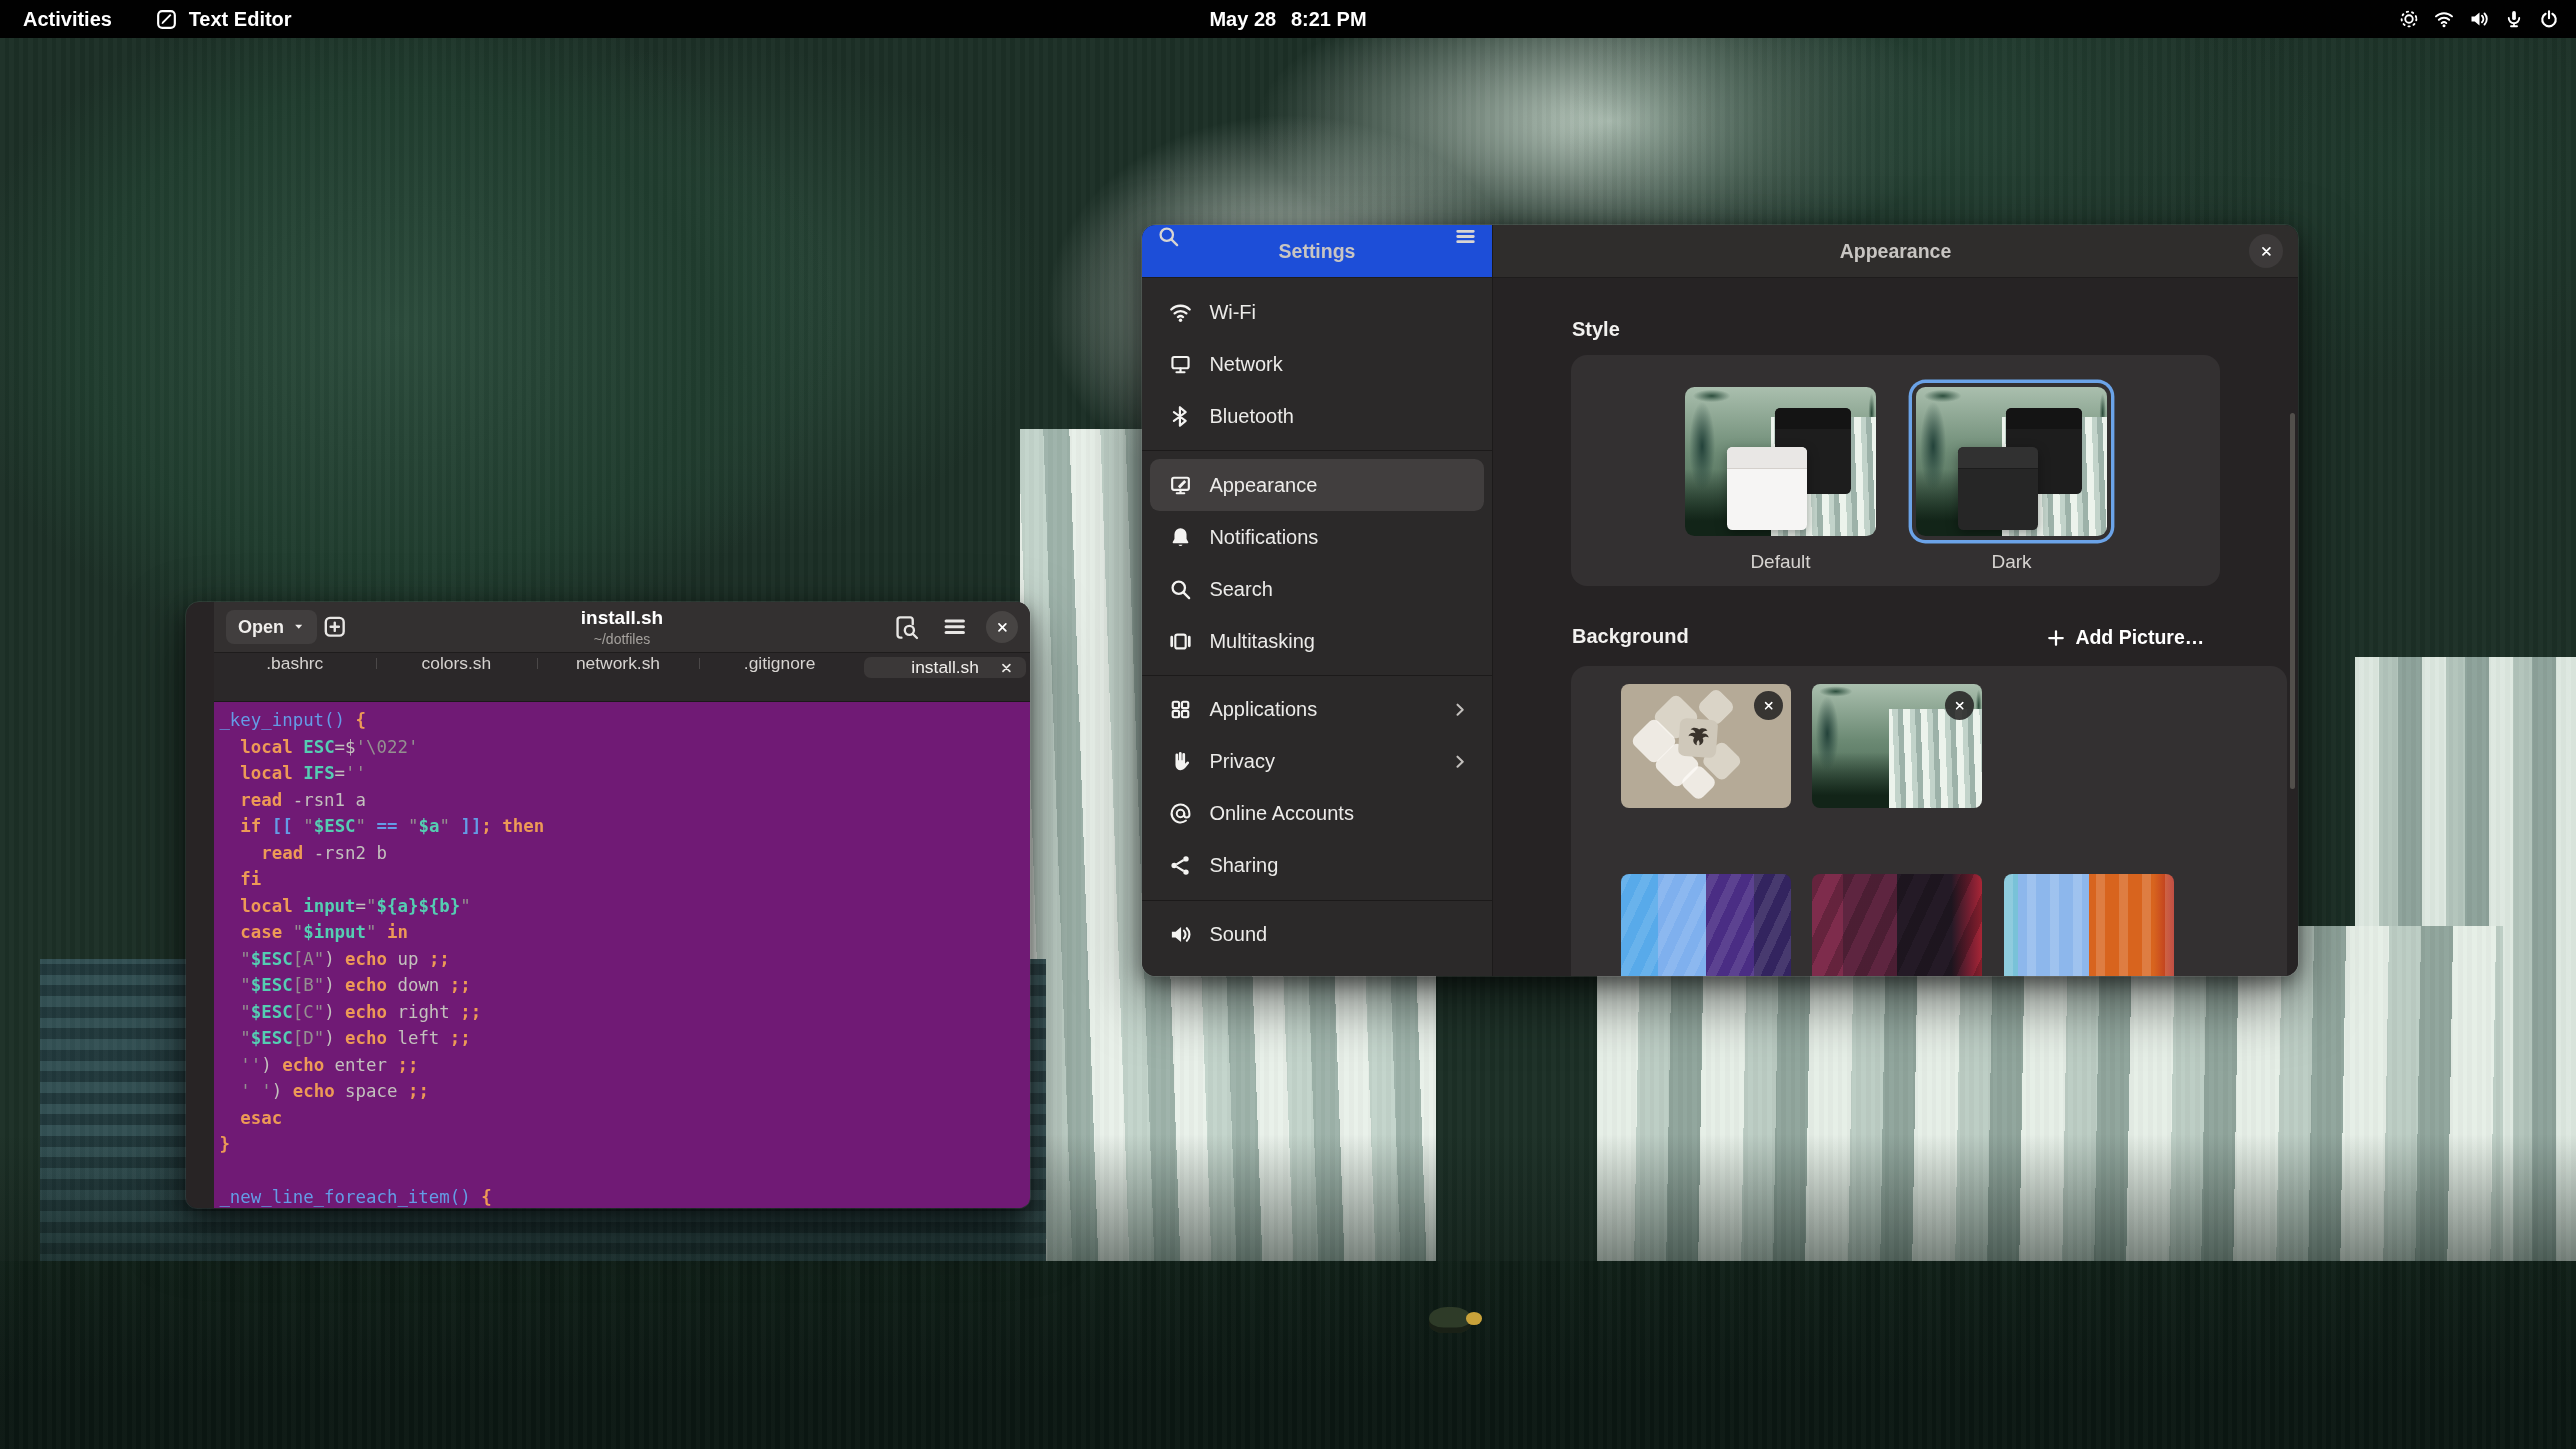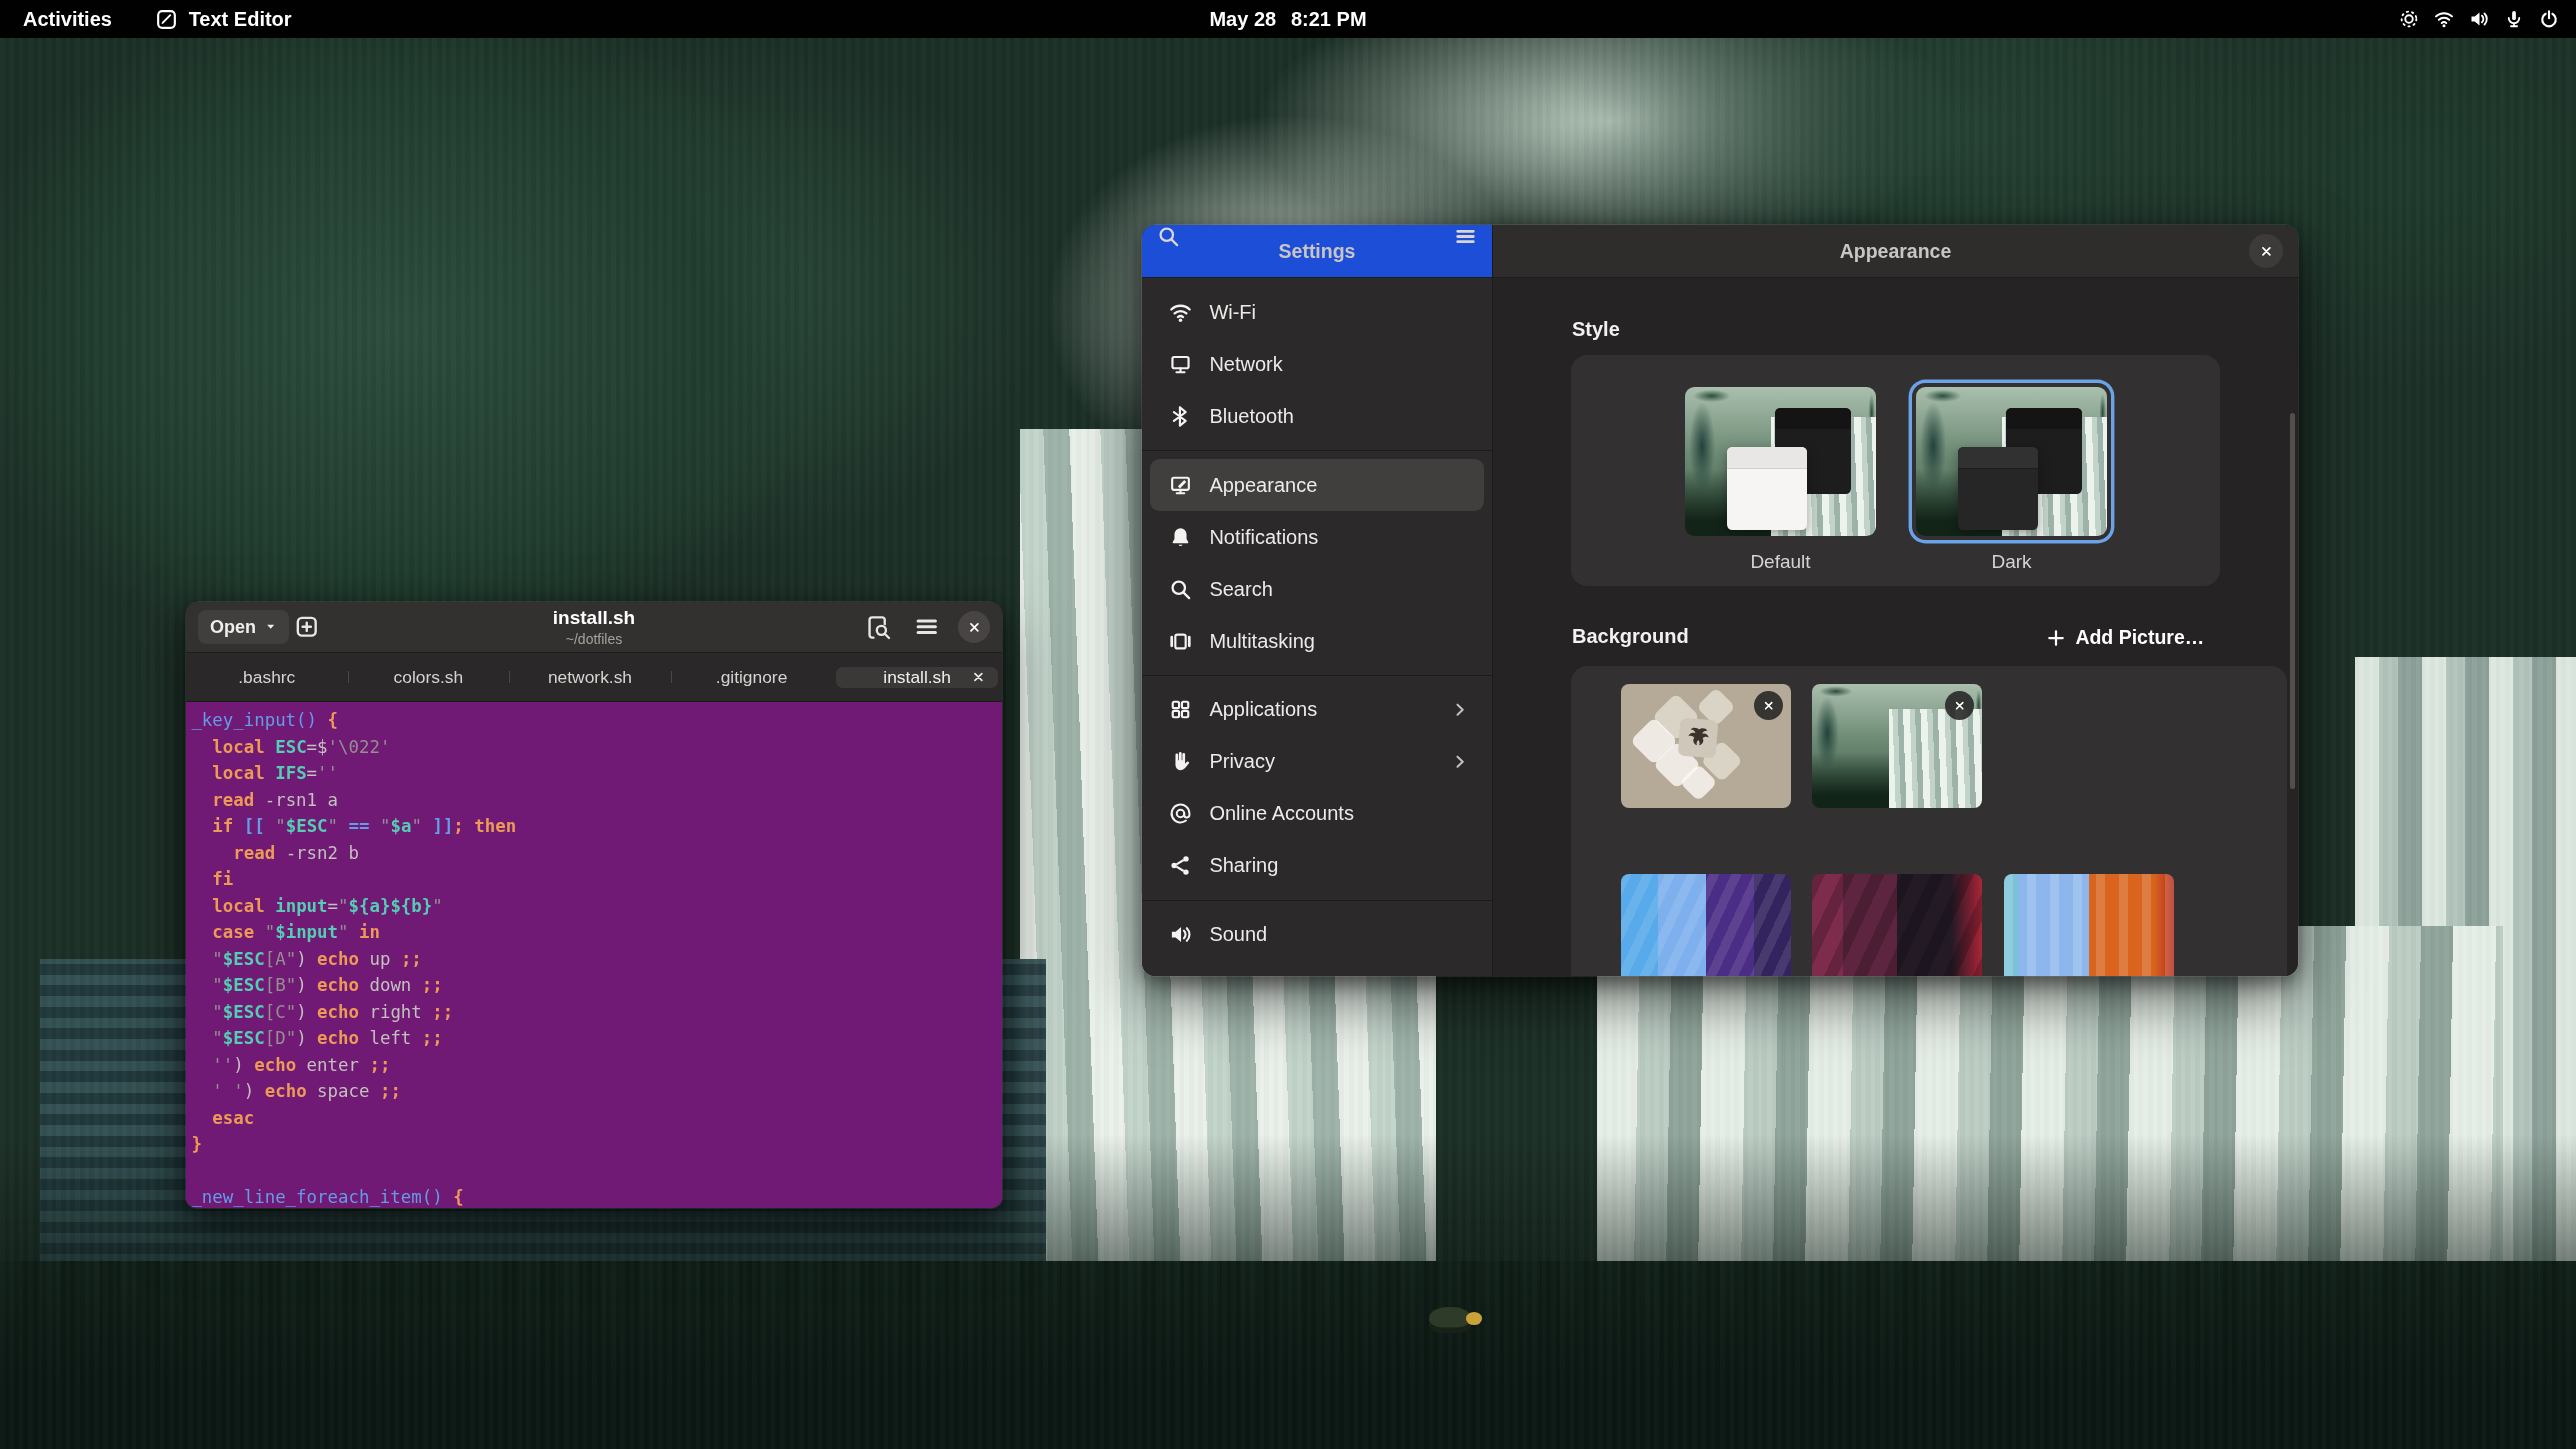--- a/index.html
+++ b/index.html
@@ -48,34 +48,34 @@
   .tb-left{display:flex;align-items:center;gap:43px;padding-left:23px;}
   .tb-item{display:flex;align-items:center;gap:10.7px;height:38px;cursor:default;}
   .tb-clock{position:absolute;left:50%;transform:translateX(-50%);display:flex;gap:14.8px;align-items:center;height:38px;}
   .tb-right{margin-left:auto;display:flex;align-items:center;gap:14.8px;padding-right:17.4px;height:38px;}
 
   
   .win{position:absolute;overflow:hidden;box-shadow:0 23px 60px rgba(0,0,0,.55),0 6.7px 19px rgba(0,0,0,.45);
        outline:0.7px solid rgba(255,255,255,.09);outline-offset:-0.7px;}
 
   
-  .editor{left:186px;top:602px;width:816px;height:606px;border-radius:13.4px 13.4px 10.7px 10.7px;background:#282425;}
+  .editor{left:186px;top:602px;width:816px;height:606px;border-radius:13.4px 13.4px 10.7px 10.7px;background:#282425;padding-left:28px;}
   .e-header{height:50px;background:#333030;display:flex;align-items:center;padding:0 12px;position:relative;
             border-bottom:0.7px solid #1e1c1c;}
   .open-btn{display:flex;align-items:center;gap:8px;height:34px;padding:0 12px;border:none;border-radius:8px;
             background:#413e3e;color:#f0eeec;font:600 18px "Liberation Sans",sans-serif;}
   .icon-btn{background:transparent;border:none;color:#e8e6e4;display:flex;align-items:center;justify-content:center;
             width:35px;height:35px;border-radius:6.7px;padding:0;}
   .e-title{position:absolute;left:50%;top:50%;transform:translate(-50%,-50%);text-align:center;color:#fff;}
   .e-title .t1{font-size:19px;font-weight:700;}
   .e-title .t2{font-size:14px;color:#a5a19d;margin-top:2px;font-weight:400;}
   .e-actions{margin-left:auto;display:flex;align-items:center;gap:13.4px;}
   .circle-btn{width:32px;height:32px;border-radius:50%;border:none;background:#474443;color:#fff;
               display:flex;align-items:center;justify-content:center;padding:0;}
-  .tabbar{height:48px;background:#2b2829;display:flex;align-items:center;border-bottom:0.7px solid #1b1919;}
+  .tabbar{height:48px;background:#2b2829;display:flex;align-items:flex-start;border-bottom:0.7px solid #1b1919;}
   .tab{flex:1;display:flex;align-items:center;justify-content:center;position:relative;
        font-size:17.4px;color:#d6d3d0;}
   .tab + .tab::before{content:"";position:absolute;left:0;top:22%;height:56%;width:0.7px;background:#4b4848;}
   .tab.active{background:#3b3838;border-radius:6.7px;margin:4px 4px;color:#f1efec;}
   .tab.active::before,.tab.active + .tab::before{display:none;}
   .tab .tclose{position:absolute;right:12px;top:50%;transform:translateY(-50%);color:#e8e6e3;}
   .code{padding:5.4px 0 0 5.4px;font:17.4px/26.5px "DejaVu Sans Mono",monospace;background:#701a75;height:508px;box-sizing:border-box;overflow:hidden;}
   .cl{white-space:pre;}
   .tk-kw{color:#ed9a56;font-weight:700;}
   .tk-fn{color:#649ce6;}

